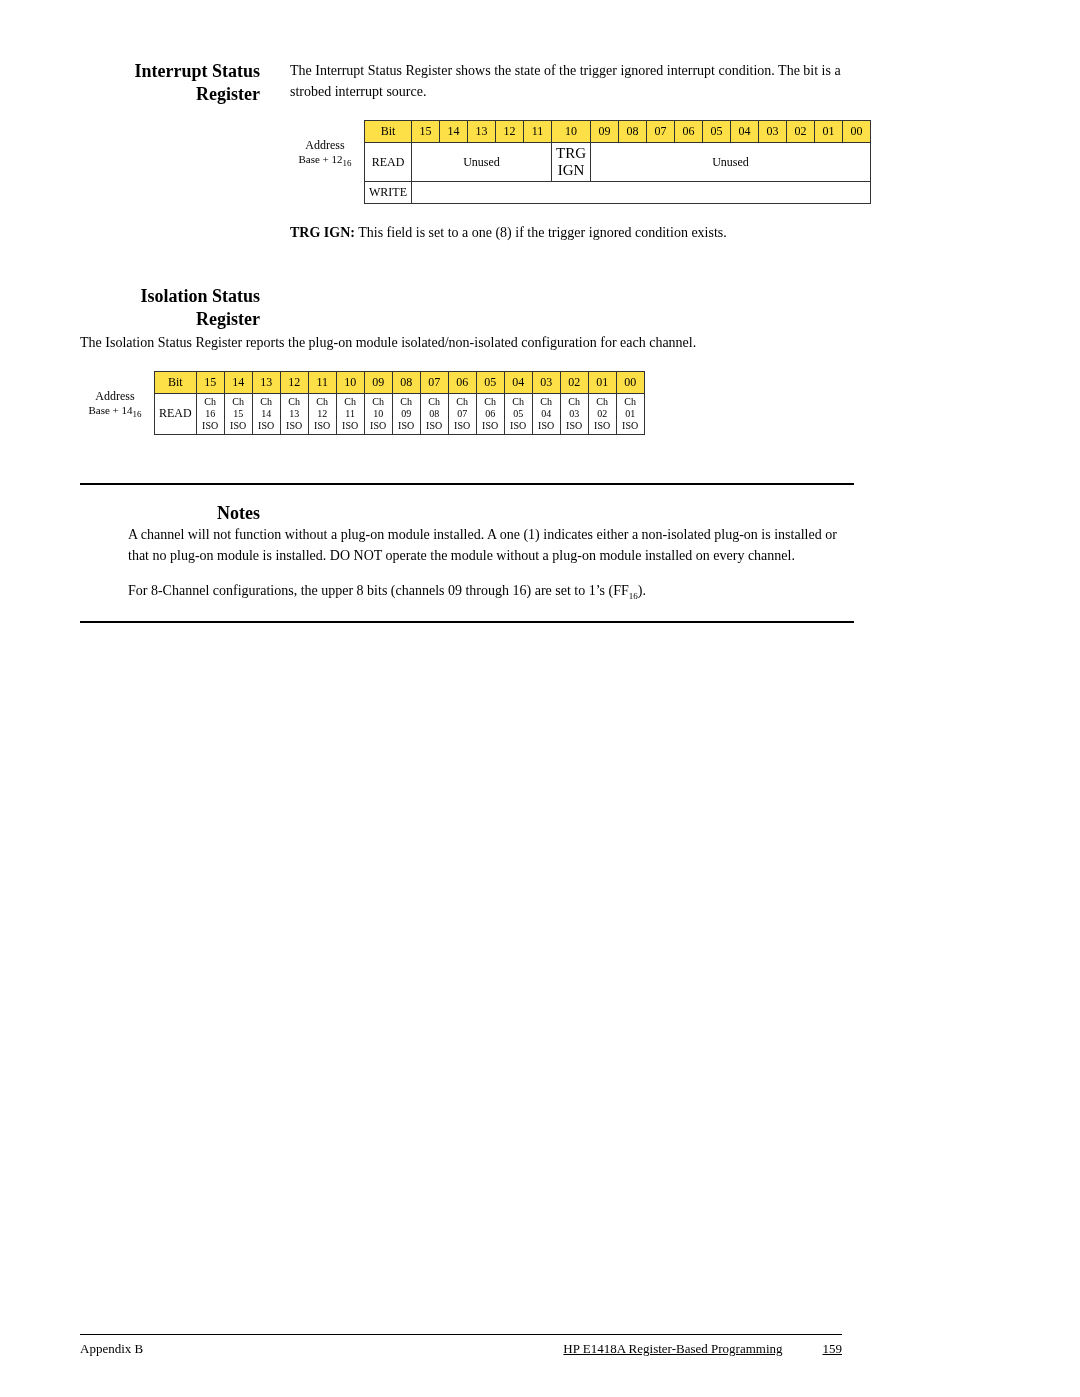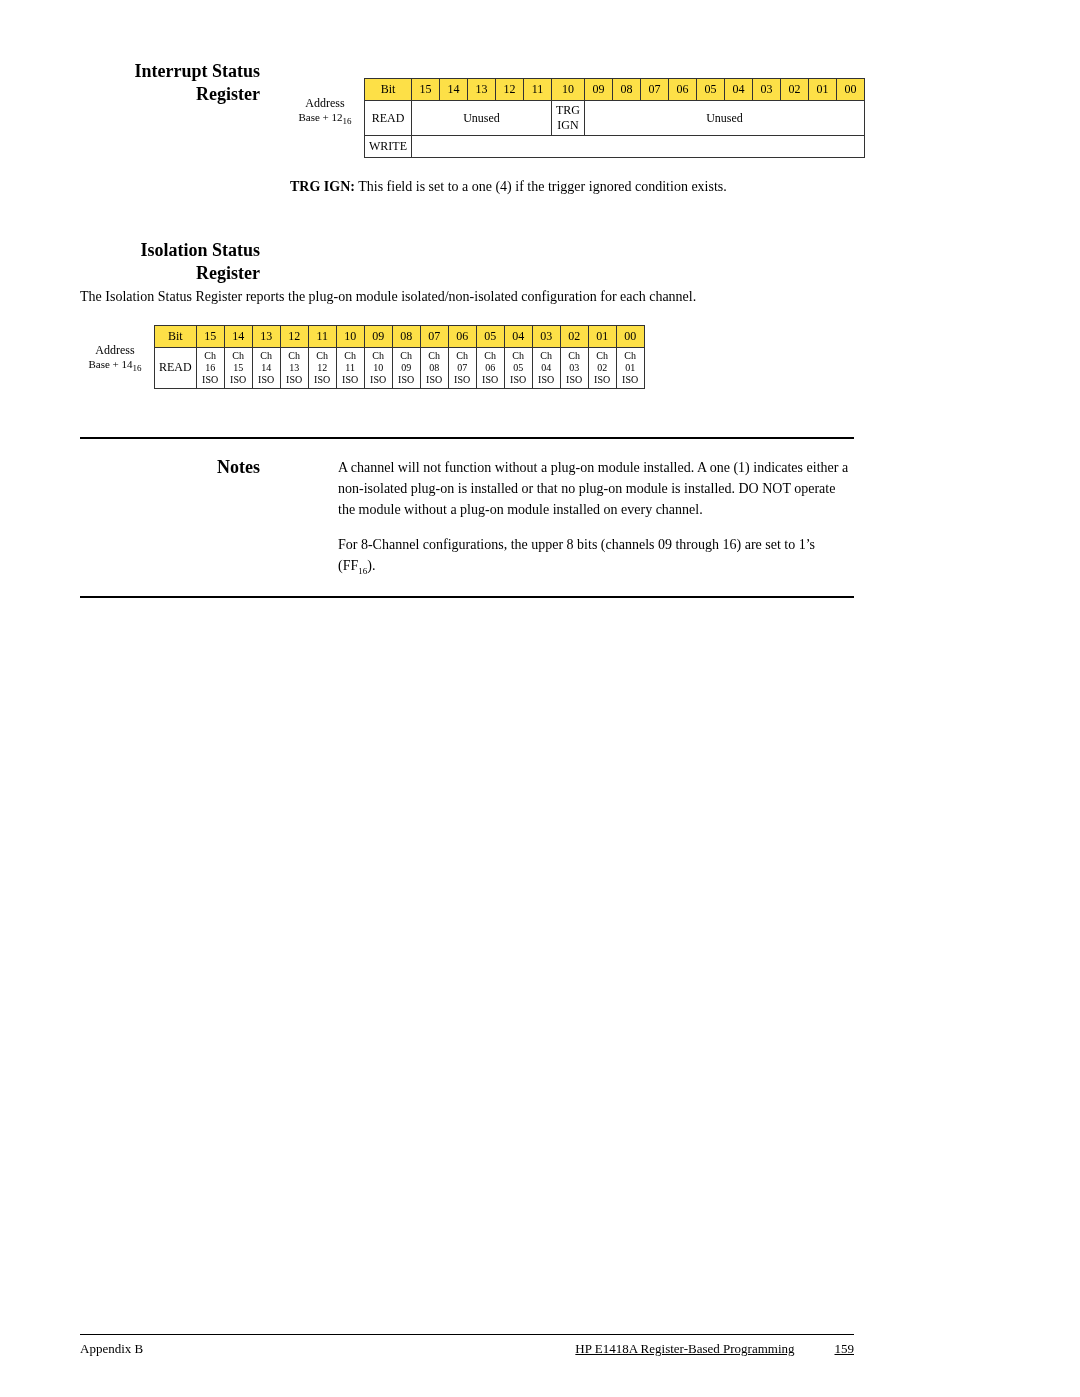--- a/index.html
+++ b/index.html
@@ -80,33 +80,33 @@
       font-weight: normal;
     }
     .bit-header {
       font-size: 12px;
       font-weight: bold;
     }
     .unused-cell {
       font-size: 12px;
     }
     .trg-ign {
-      font-size: 12px;
+      font-size: 15px;
     }
     
     .ch-cell {
       font-size: 10px;
       line-height: 1.2;
       padding: 1px 2px;
       min-width: 24px;
     }
     
     .notes-section {
       display: flex;
-      flex-direction: row;
+      flex-direction: column;
       margin-top: 10px;
       border-top: 2px solid #000;
       border-bottom: 2px solid #000;
       padding: 18px 0;
     }
     .notes-title {
       width: 210px;
       min-width: 210px;
       text-align: right;
       padding-right: 30px;
@@ -122,21 +122,21 @@
       line-height: 1.5;
     }
     .notes-content p:last-child {
       margin-bottom: 0;
     }
     
     .footer {
       position: absolute;
       bottom: 40px;
       left: 80px;
-      right: 80px;
+      right: 92px;
       border-top: 1px solid #000;
       display: flex;
       justify-content: space-between;
       padding-top: 6px;
       font-size: 13px;
     }
     .footer-right {
       display: flex;
       gap: 40px;
       text-decoration: underline;
@@ -152,20 +152,21 @@
 <div class="page">
 
   <div class="section">
     <div class="section-title">
       <h2>
         <span>Interrupt Status</span><br>
         <span>Register</span>
       </h2>
     </div>
     <div class="section-content">
+      <p>The Interrupt Status Register shows the state of the trigger ignored interrupt condition.  The bit is a strobed interrupt source.</p>
 
       <div class="reg-table-wrap">
         <div class="address-label">
           <div class="addr-main">Address</div>
           <div class="addr-sub">
             <span>Base + 12</span><sub>16</sub>
           </div>
         </div>
         <table class="reg">
           <thead>
@@ -201,21 +202,21 @@
             </tr>
             <tr>
               <td>WRITE</td>
               <td colspan="16"></td>
             </tr>
           </tbody>
         </table>
       </div>
 
       <p>
-        <strong>TRG IGN:</strong><span> This field is set to a one (4) if the trigger ignored condition exists.</span>
+        <strong>TRG IGN:</strong><span> This field is set to a one (8) if the trigger ignored condition exists.</span>
       </p>
     </div>
   </div>
 
   <div class="section" style="margin-top:20px;flex-direction:column;">
     <div class="section-title">
       <h2>
         <span>Isolation Status</span><br>
         <span>Register</span>
       </h2>

